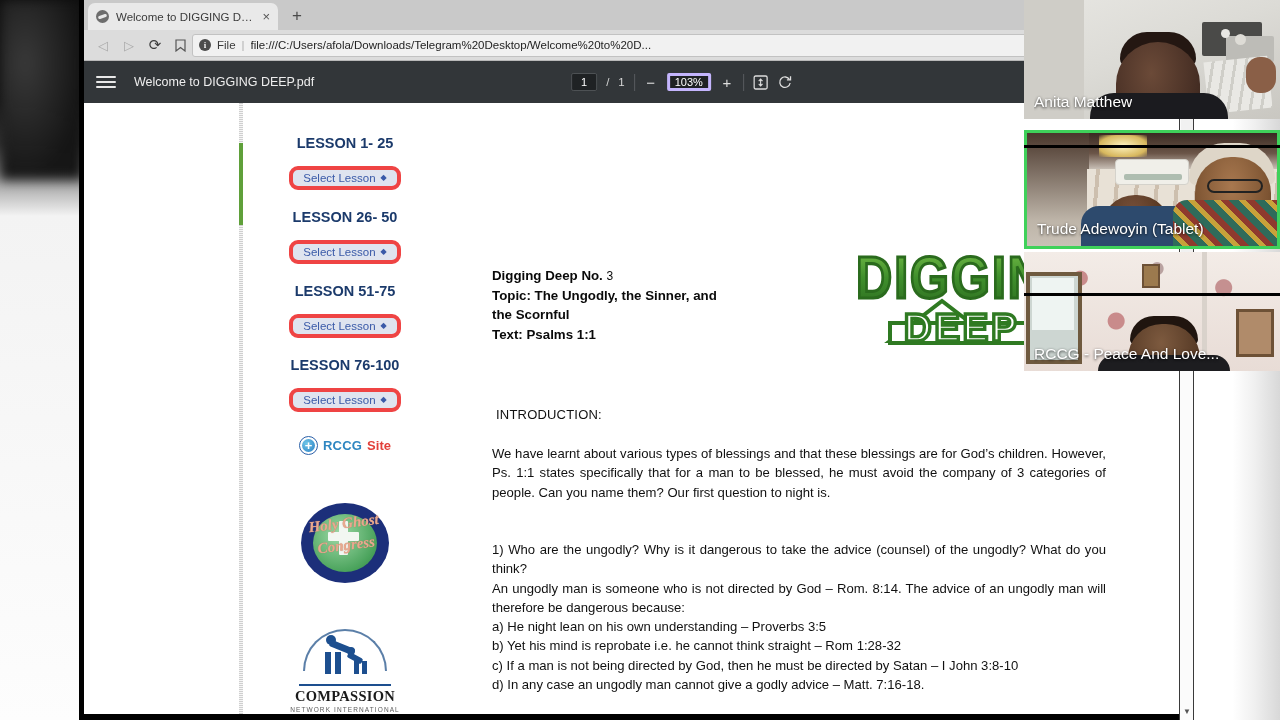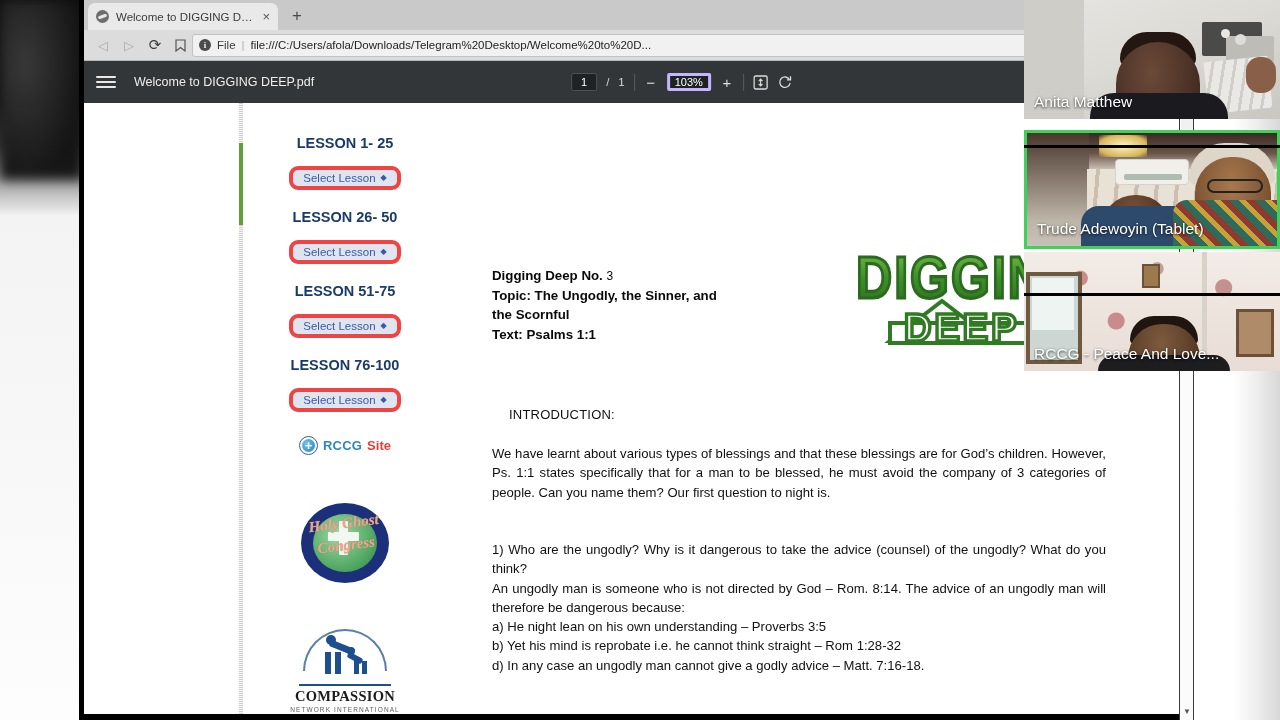--- a/index.html
+++ b/index.html
@@ -206,21 +206,21 @@
   
   .doc-main { position:absolute; left:408px; top:0; width:620px; }
   .head-block { position:absolute; left:0; top:163px; width:330px; font-size:13.3px; font-weight:bold; color:#0a0a0a; line-height:1.48; }
   .head-block .num { font-weight:normal; font-size:12px; }
   .dd-logo {
     position:absolute; left:358px; top:142px; width:262px; height:104px;
     display:flex; align-items:center; justify-content:center;
   }
   .dd-logo svg { display:block; }
 
-  .intro-head { position:absolute; left:17px; top:304px; font-size:13px; color:#111; letter-spacing:.2px; }
+  .intro-head { position:absolute; left:4px; top:304px; font-size:13px; color:#111; letter-spacing:.2px; }
   .para {
     position:absolute; left:0; width:614px; font-size:13.1px; color:#111; line-height:19.3px;
     text-align:justify;
   }
   #p-intro { top:341px; }
   #p-q1 { top:437px; text-align:left; }
   #p-q1 .just { text-align:justify; }
 
   .fadeout {
     position:absolute; left:0; bottom:0; width:1110px; height:6px; background:#000;
@@ -534,20 +534,21 @@
 
           <div class="intro-head">INTRODUCTION:</div>
 
           <div class="para" id="p-intro">We have learnt about various types of blessings and that these blessings are for God’s children. However, Ps. 1:1 states specifically that for a man to be blessed, he must avoid the company of 3 categories of people. Can you name them? Our first question to night is.</div>
 
           <div class="para" id="p-q1">
             <div class="just">1) Who are the ungodly? Why is it dangerous to take the advice (counsel) of the ungodly? What do you think?</div>
             <div class="just">An ungodly man is someone who is not directed by God – Rom. 8:14. The advice of an ungodly man will therefore be dangerous because:</div>
             <div>a) He night lean on his own understanding – Proverbs 3:5</div>
             <div>b) Yet his mind is reprobate i.e. he cannot think straight – Rom 1:28-32</div>
+            <div class="just">c) If a man is not being directed by God, then he must be directed by Satan – I John 3:8-10</div>
             <div>d) In any case an ungodly man cannot give a godly advice – Matt. 7:16-18.</div>
           </div>
 
         </div>
 
         <div class="fadeout"></div>
       </div>
 
       <div class="right-gutter"></div>
       <div class="pdf-scroll">

